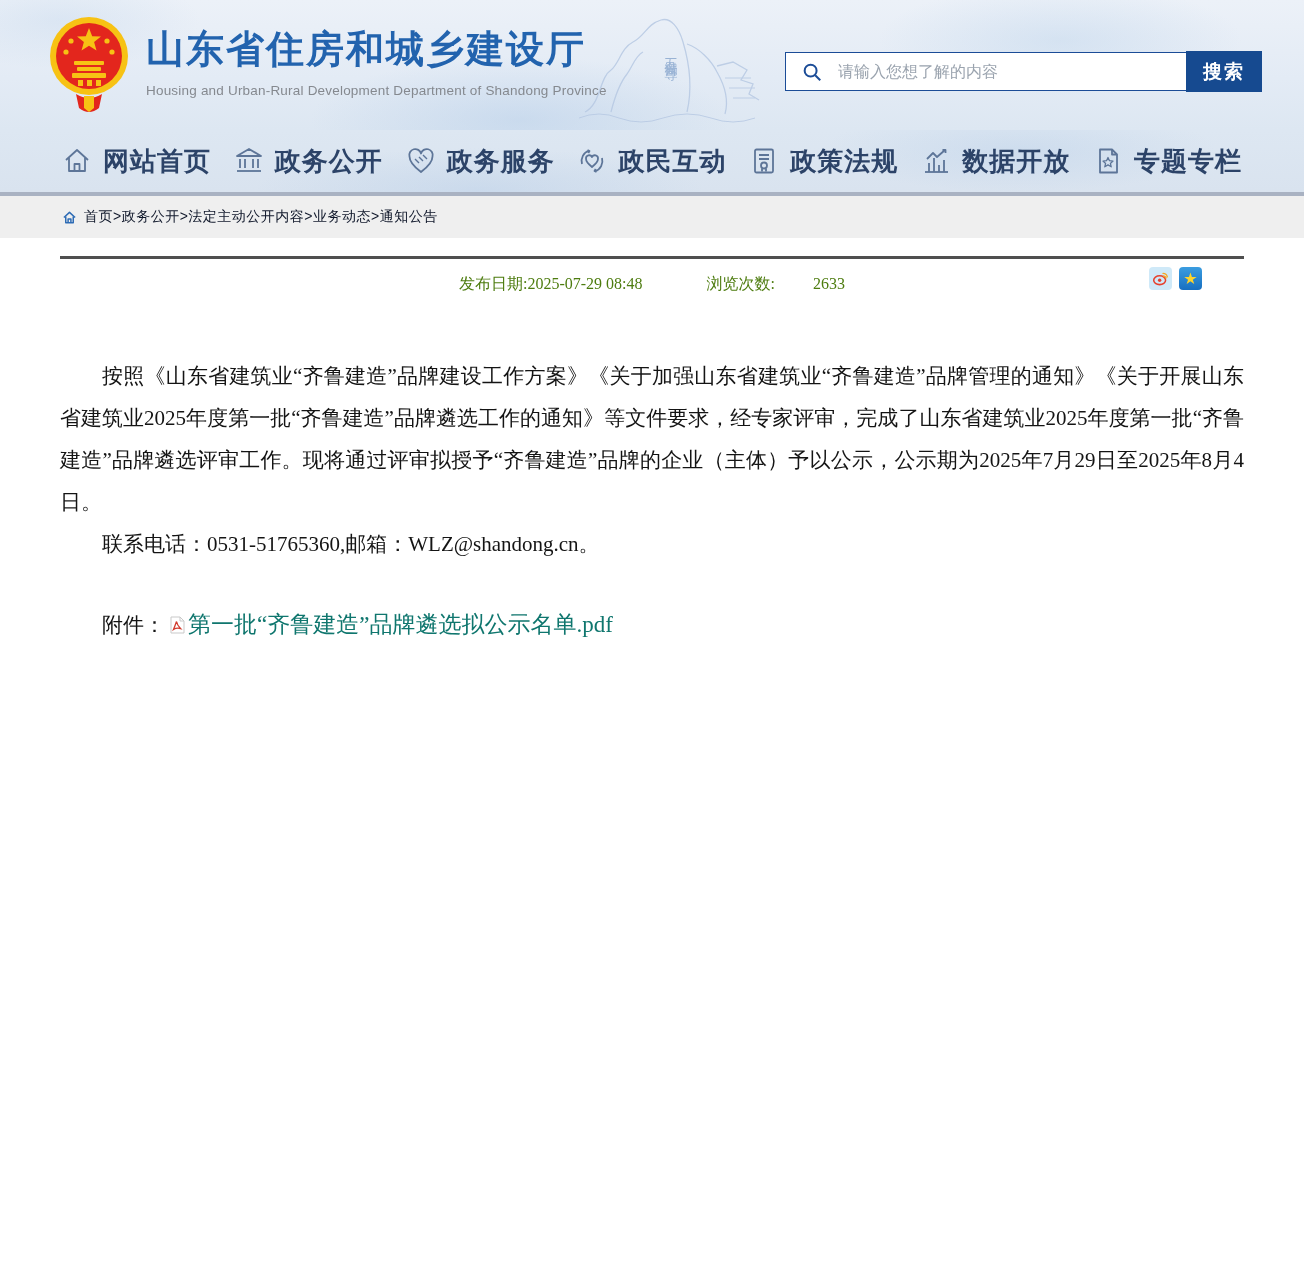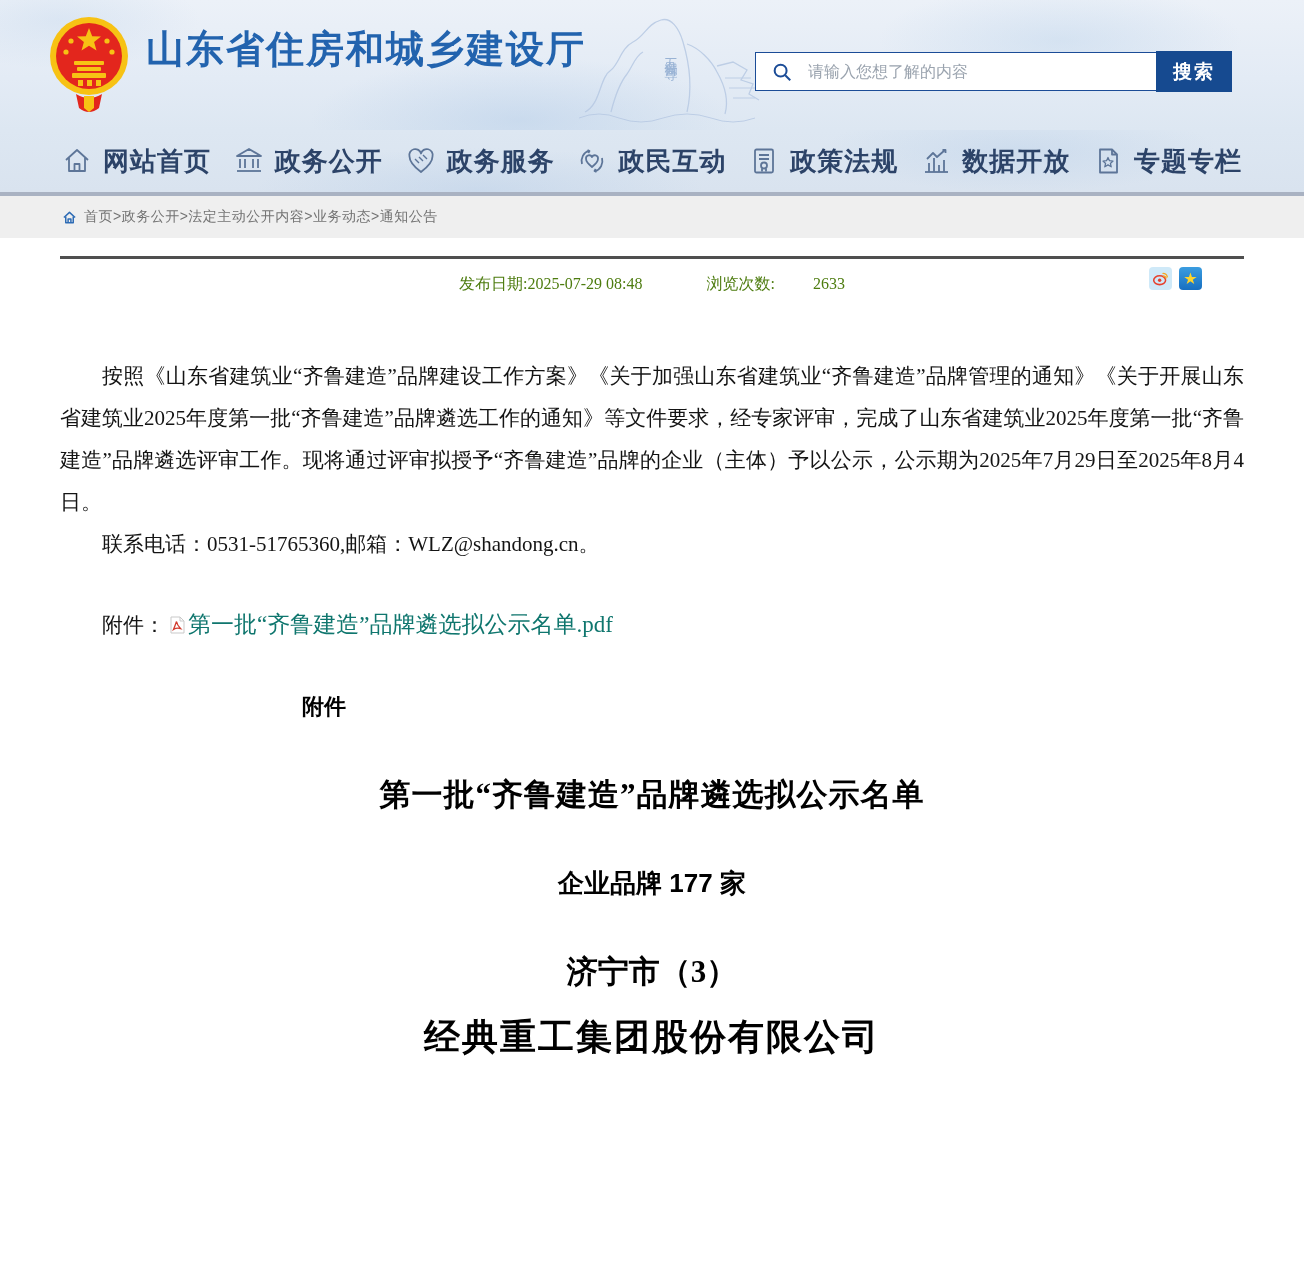--- a/index.html
+++ b/index.html
@@ -21,21 +21,21 @@
   .brand-text { margin-left:16px; padding-top:10px; }
   .site-title {
     font-size:38px; font-weight:bold; color:#2263ae; letter-spacing:2px;
     font-family:"Liberation Sans", sans-serif;
   }
   .site-subtitle { font-size:13.5px; color:#85898f; margin-top:8px; letter-spacing:.2px; }
 
   .mountain-decor { position:absolute; left:575px; top:8px; width:215px; height:122px; opacity:.85; }
 
   .search-wrap {
-    position:absolute; left:755px; top:52px; width:477px; height:39px;
+    position:absolute; left:785px; top:52px; width:477px; height:39px;
     background:#fff; border:1px solid #1b4c97; display:flex; align-items:center;
   }
   .search-icon-box { width:52px; display:flex; justify-content:center; align-items:center; }
   .search-input {
     flex:1; border:none; outline:none; font-size:16px; color:#333; background:transparent;
     font-family:"Liberation Sans", sans-serif;
   }
   .search-input::placeholder { color:#9aa3ae; }
   .search-btn {
     width:76px; height:41px; margin:-1px -1px -1px 0; border:none; cursor:pointer;
@@ -55,21 +55,21 @@
   .nav-item { display:flex; align-items:center; gap:11px; cursor:pointer; text-decoration:none; }
   .nav-item .nav-ic { width:30px; height:30px; color:#5d7598; display:flex; }
   .nav-item .nav-label { font-size:26px; font-weight:bold; color:#2c4368; letter-spacing:1px; }
   .nav-divider { height:4px; background:#a9b2c2; }
 
   
   .crumb-bar {
     height:42px; background:#efefef; display:flex; align-items:center; padding:0 62px;
   }
   .crumb-home-icon { width:15px; height:15px; margin-right:7px; display:flex; }
-  .crumb-text { font-size:14px; color:#737373; letter-spacing:.5px; }
+  .crumb-text { font-size:14px; color:#0f172a; letter-spacing:.5px; }
 
   
   .content { background:#fff; padding:0 60px 30px 60px; }
   .article-title {
     margin-top:44px; text-align:center; font-size:23px; font-weight:bold; color:#0c0c0c;
     letter-spacing:.5px;
   }
   .title-rule { margin-top:18px; height:3px; background:#4f4f4f; }
   .meta-row { position:relative; height:50px; display:flex; align-items:center; justify-content:center; }
   .meta-group { font-family:"Liberation Serif", serif; font-size:16px; color:#4d7c0f; }
@@ -116,20 +116,21 @@
         <rect x="24" y="59" width="34" height="5" rx="1"></rect>
         <rect x="30" y="66" width="5" height="6"></rect>
           <rect x="39" y="66" width="5" height="6"></rect>
           <rect x="48" y="66" width="5" height="6"></rect>
       </g>
       <path d="M28 80 q13 8 26 0 l-3 14 q-10 8 -20 0 z" fill="#e3261d"></path>
       <path d="M36 82 h10 v12 l-5 4 -5 -4 z" fill="#f7c214"></path>
     </svg>
     <div class="brand-text">
       <div class="site-title">山东省住房和城乡建设厅</div>
+      <div class="site-subtitle">Housing and Urban-Rural Development Department of Shandong Province</div>
     </div>
   </div>
 
   <svg class="mountain-decor" viewBox="0 0 215 122" fill="none" stroke="#b7c9e3" stroke-width="1.3">
     <path d="M10 104 C26 96 24 70 36 62 C44 56 46 40 58 34 C70 28 72 16 86 12 C96 9 104 20 108 34 C114 54 118 78 112 104"></path>
     <path d="M36 104 C40 88 44 76 52 66 C58 58 60 48 68 44"></path>
     <path d="M112 36 C124 40 136 52 142 64 C150 78 154 92 150 106"></path>
     <path d="M142 58 l16 -4 14 8 -6 10 12 4 -4 10 10 6"></path>
     <path d="M4 110 q20 -8 40 0 q22 8 44 0 q24 -8 48 0 q22 8 44 0" stroke-width="1"></path>
     <path d="M150 70 h26 M154 80 h26 M158 90 h22" stroke-width="1"></path>
@@ -265,21 +266,14 @@
     <span class="att-indent"></span>
     <span>附件：</span>
     <svg class="pdf-icon" viewBox="0 0 17 18">
       <path d="M2 1 h9 l4 4 v12 h-13 z" fill="#fff" stroke="#c9c9c9" stroke-width="1"></path>
       <path d="M11 1 v4 h4" fill="none" stroke="#c9c9c9" stroke-width="1"></path>
       <path d="M4.5 13.5 q2 -5 3 -8 q.6 3.5 4 7 q-4 -1 -7 1z" fill="none" stroke="#d23b2e" stroke-width="1.3"></path>
     </svg>
     <a class="attachment-link">第一批“齐鲁建造”品牌遴选拟公示名单.pdf</a>
   </div>
 
-  <div class="doc-preview">
-    <div class="annex-label">附件</div>
-    <div class="doc-title">第一批“齐鲁建造”品牌遴选拟公示名单</div>
-    <div class="doc-subtitle">企业品牌 177 家</div>
-    <div class="city-heading">济宁市（3）</div>
-    <div class="company-name">经典重工集团股份有限公司</div>
-  </div>
 
 </div>
 
 </body></html>

